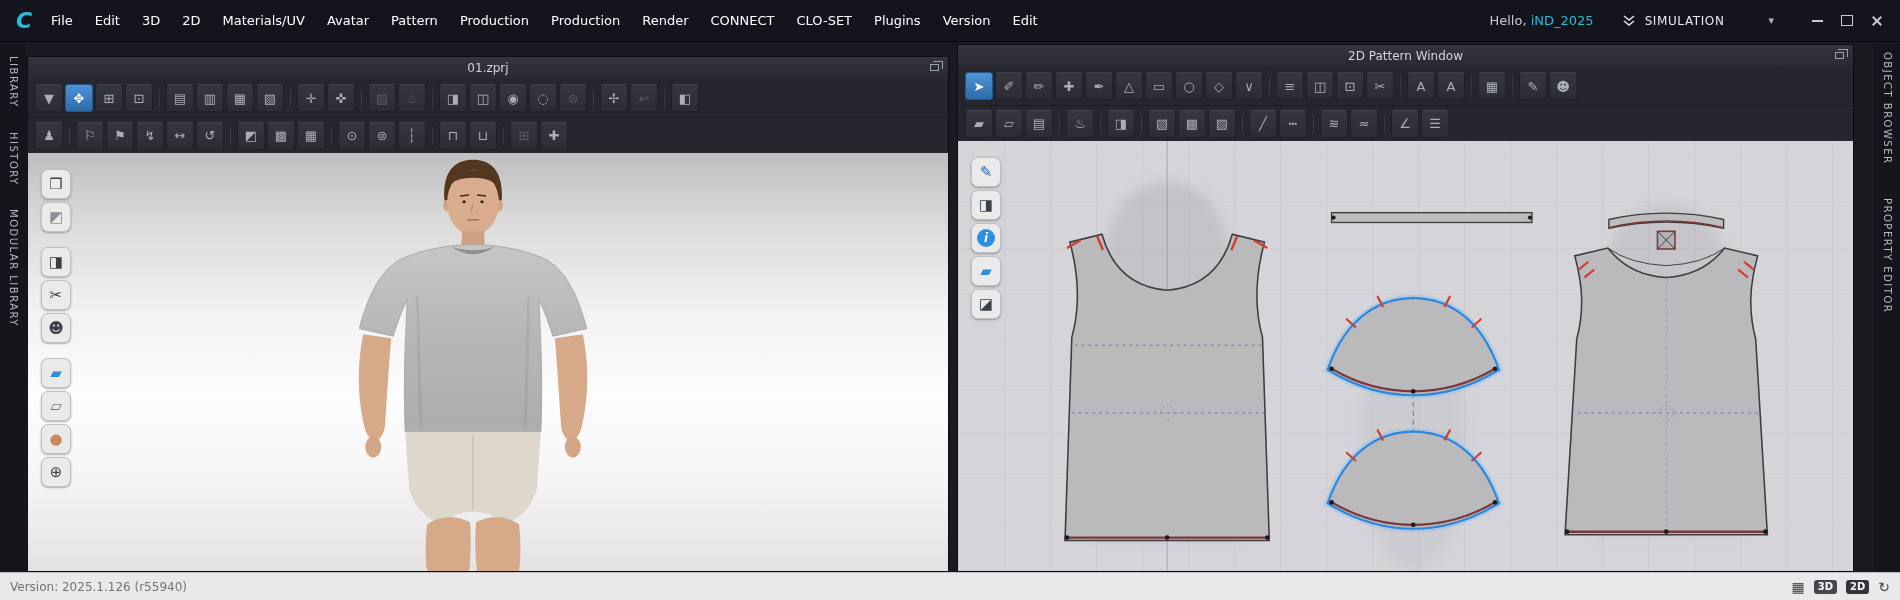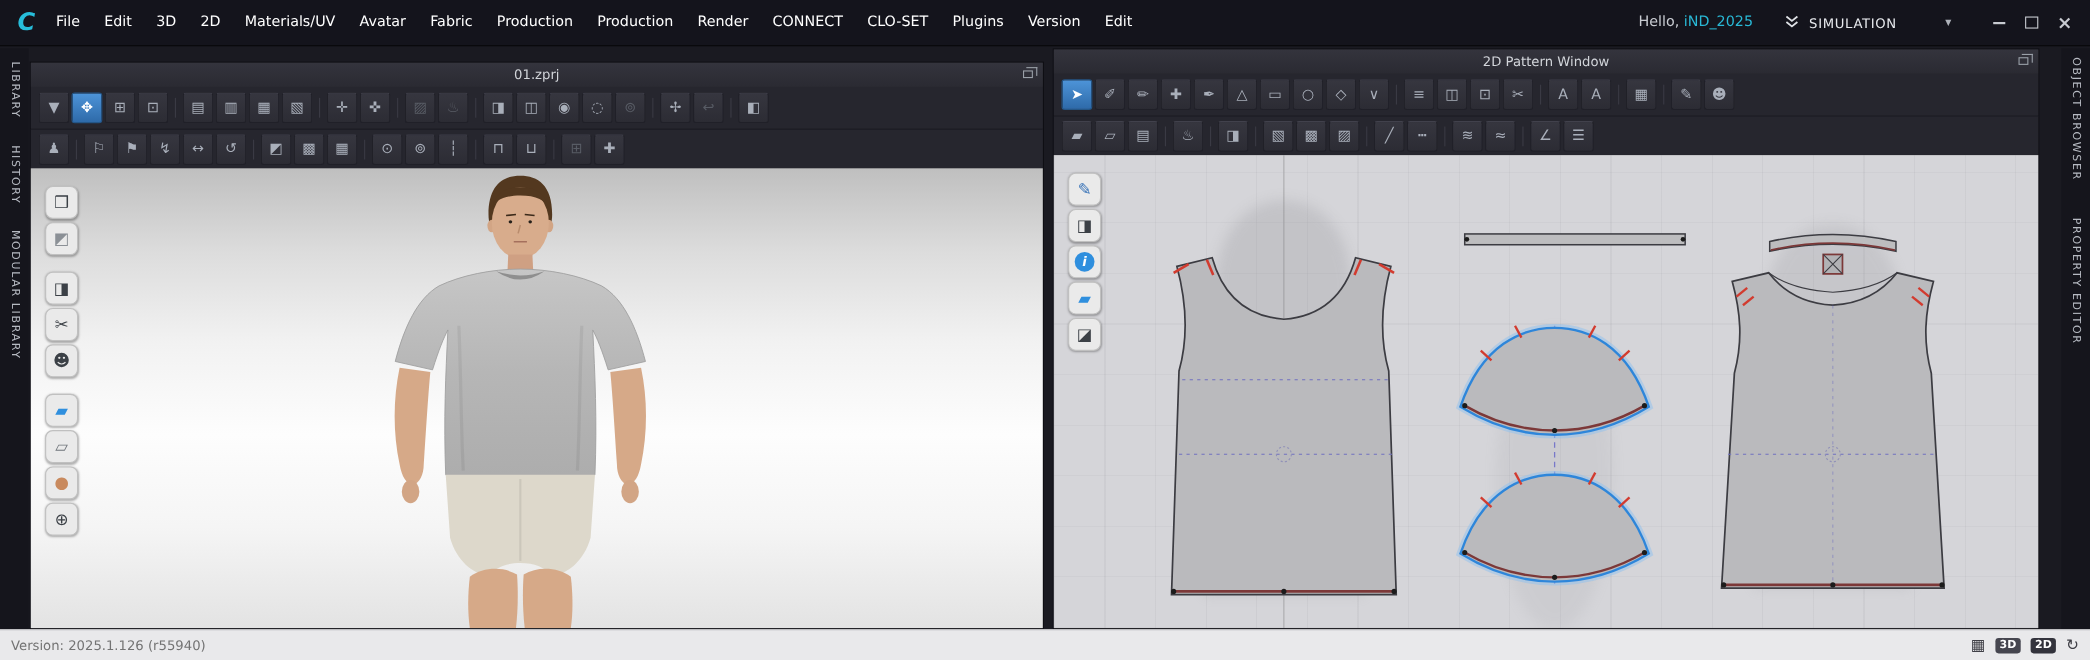--- a/index.html
+++ b/index.html
@@ -8,21 +8,21 @@
   .app { width:1900px; height:600px; display:flex; flex-direction:column; }
 
   
   .menubar { height:42px; flex:0 0 42px; background:#14141c; display:flex; align-items:center; padding:0 10px 0 8px; border-bottom:1px solid #08080c; }
   .logo { width:32px; height:32px; display:flex; align-items:center; justify-content:center; color:#27bdda; font-size:22px; font-weight:bold; font-style:italic; }
   .menu-items { display:flex; align-items:center; height:100%; }
   .menu-item { padding:0 11px; font-size:13px; color:#ffffff; line-height:42px; cursor:default; white-space:nowrap; }
   .menubar-right { margin-left:auto; display:flex; align-items:center; }
   .greeting { font-size:13px; color:#c9ccd2; margin-right:28px; white-space:nowrap; }
   .username { color:#29b9d6; }
-  .sim-ctl { display:flex; align-items:flex-start; gap:9px; color:#e8eaee; font-size:12px; letter-spacing:.6px; margin-right:44px; cursor:default; }
+  .sim-ctl { display:flex; align-items:center; gap:9px; color:#e8eaee; font-size:12px; letter-spacing:.6px; margin-right:44px; cursor:default; }
   .caret { color:#aeb2ba; font-size:11px; margin-right:30px; cursor:default; }
   .win-controls { display:flex; gap:4px; }
   .win-btn { width:26px; height:24px; display:flex; align-items:center; justify-content:center; position:relative; cursor:default; }
   .ctl-min::before { content:""; width:11px; height:2px; background:#c8cbd1; display:block; }
   .ctl-max::before { content:""; width:10px; height:9px; border:1.5px solid #c8cbd1; display:block; }
   .ctl-close::before, .ctl-close::after { content:""; position:absolute; left:7px; top:11px; width:12px; height:2px; background:#c8cbd1; }
   .ctl-close::before { transform:rotate(45deg); }
   .ctl-close::after { transform:rotate(-45deg); }
 
   
@@ -80,21 +80,21 @@
 
   <header class="menubar">
     <div class="logo">C</div>
     <nav class="menu-items" id="menu-items">
         <div class="menu-item">File</div>
         <div class="menu-item">Edit</div>
         <div class="menu-item">3D</div>
         <div class="menu-item">2D</div>
         <div class="menu-item">Materials/UV</div>
         <div class="menu-item">Avatar</div>
-        <div class="menu-item">Fabric</div>
+        <div class="menu-item">Pattern</div>
         <div class="menu-item">Production</div>
         <div class="menu-item">Production</div>
         <div class="menu-item">Render</div>
         <div class="menu-item">CONNECT</div>
         <div class="menu-item">CLO-SET</div>
         <div class="menu-item">Plugins</div>
         <div class="menu-item">Version</div>
         <div class="menu-item">Edit</div>
       </nav>
     <div class="menubar-right">

